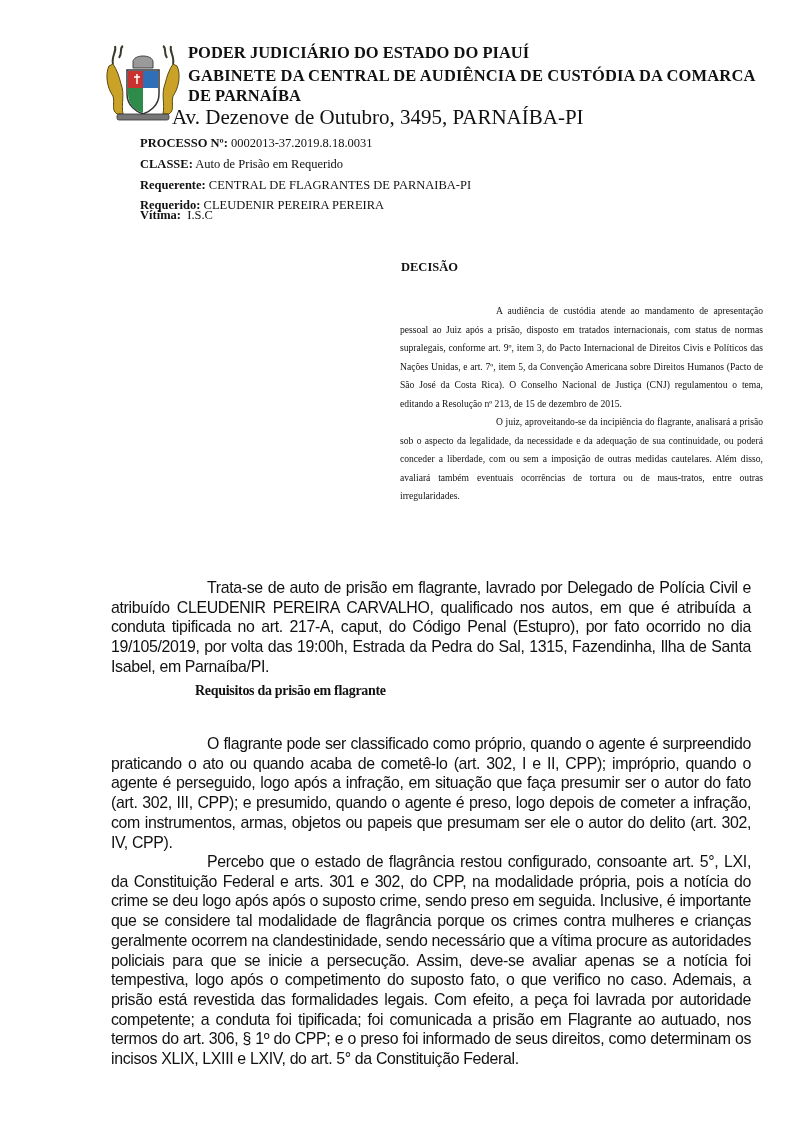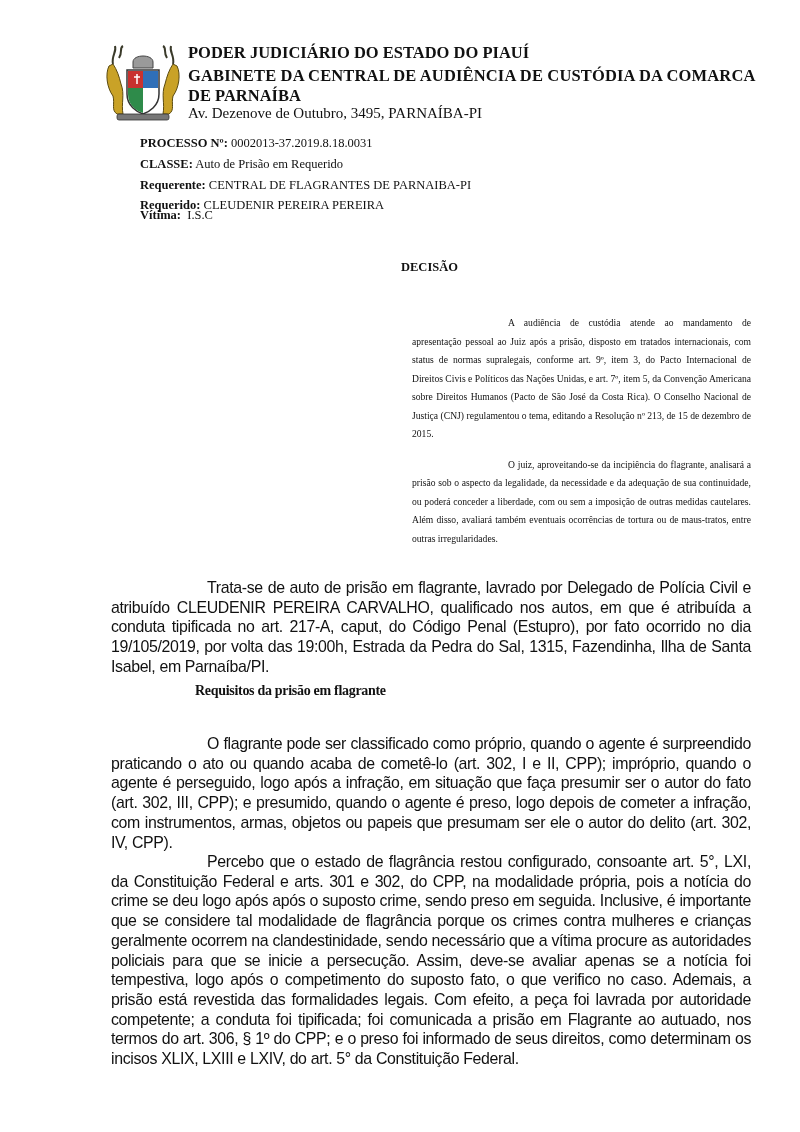--- a/index.html
+++ b/index.html
@@ -3,28 +3,28 @@
 <meta charset="utf-8">
 <style>
   html, body { margin:0; padding:0; background:#ffffff; }
   body { width:800px; height:1132px; position:relative; overflow:hidden; color:#111; font-family:"Liberation Sans", sans-serif; }
   .abs { position:absolute;font-family:Liberation Serif, serif; }
   .logo { left:103px; top:44px; width:80px; height:80px; }
   .hdr { left:188px; font-weight:bold; font-size:16.5px; color:#111; white-space:nowrap; }
   .hdr1 { top:43px; }
   .hdr2 { top:66px; letter-spacing:0.15px; }
   .hdr3 { top:86px; }
-  .addr { left:188px; top:105px; font-size:15px; font-weight:normal; }
+  .addr { left:172px; top:105px; font-size:21px; font-weight:normal; }
   .meta { left:100px; font-size:12.5px; white-space:nowrap; }
   .meta b { font-weight:bold;padding-left:40px; }
   .m1{top:136px}.m2{top:157px}.m3{top:178px}.m4{top:198px}.m5{top:208px}
   .decisao { left:401px; top:260px; font-size:12.5px; font-weight:bold; }
   .quote { left:400px; top:302px; width:363px; font-size:9.6px; line-height:18.5px; text-align:justify; }
   .quote .qt { font-weight:bold; padding-left:96px; }
-  .quote p { margin:12px; text-indent:96px; text-align:justify; }
+  .quote p { margin:0; text-indent:96px; text-align:justify; }
   .body { left:99px; width:664px; font-size:15.9px; line-height:19.7px; text-align:justify; font-family:"Liberation Sans", sans-serif; letter-spacing:-0.35px; }
   .body p { margin:12px; text-indent:96px; }
   .p1 { top:566px; }
   .h2 { left:195px; top:683px; font-size:14px; font-weight:bold; letter-spacing:-0.3px; }
   .p2 { top:722px; }
   .p3 { top:840px; }
 </style>
 </head>
 <body>
 

